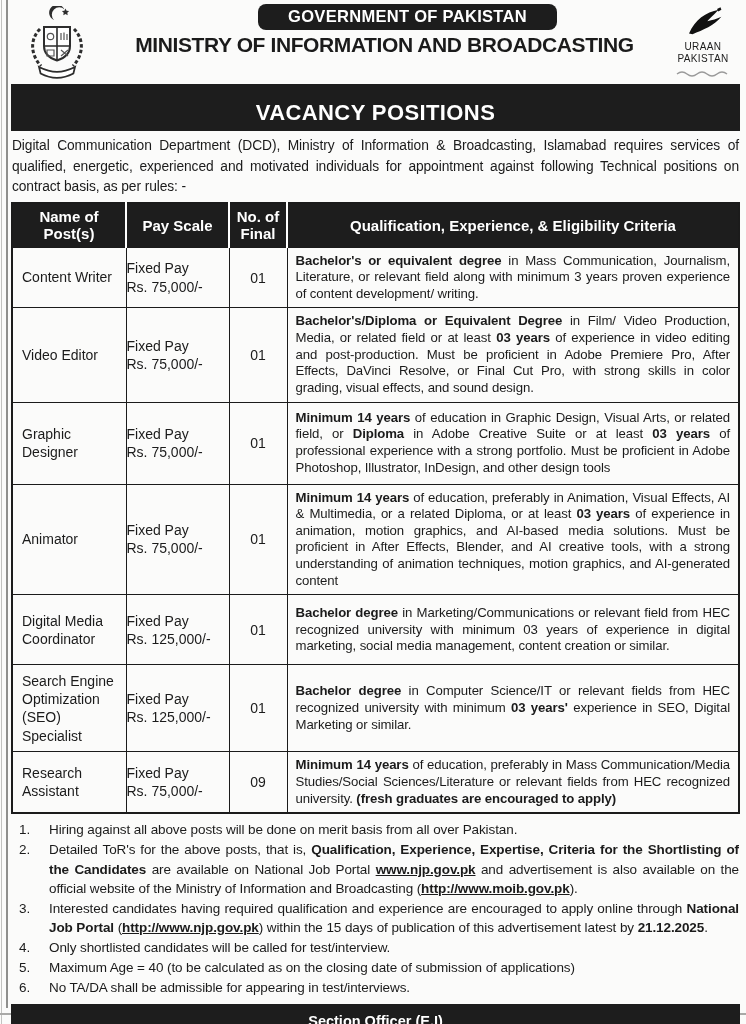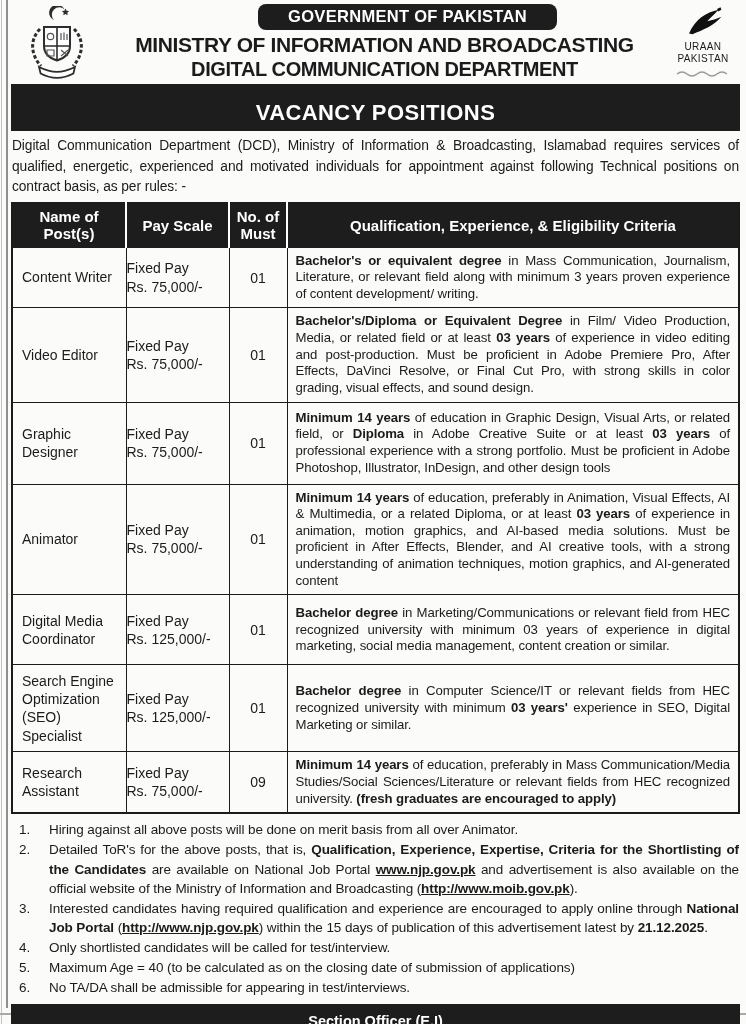--- a/index.html
+++ b/index.html
@@ -95,21 +95,20 @@
         <path d="M28 44 h7 v6 h-7 z" stroke="#555" stroke-width="1.2" fill="none"></path>
         <path d="M42 44 l7 6 M42 50 l7 -6" stroke="#555" stroke-width="1.2"></path>
         <path d="M21 23 C11 33 11 48 22 60" stroke="#2d2d2d" stroke-width="3" stroke-dasharray="3.5 2.2" fill="none"></path>
         <path d="M55 23 C65 33 65 48 54 60" stroke="#2d2d2d" stroke-width="3" stroke-dasharray="3.5 2.2" fill="none"></path>
         <path d="M20 61 C33 67.5 43 67.5 56 61 l-1.6 6.5 C43 73.5 33 73.5 21.6 67.5 Z" fill="#ffffff" stroke="#2d2d2d" stroke-width="1.8"></path>
       </svg>
     </div>
     <div class="head-center">
       <div class="badge">GOVERNMENT OF PAKISTAN</div>
       <div class="ministry1">MINISTRY OF INFORMATION AND BROADCASTING</div>
-      <div class="ministry2">DIGITAL COMMUNICATION DEPARTMENT</div>
     </div>
     <div class="uraan">
       <svg width="42" height="30" viewBox="0 0 48 34">
         <path d="M8 30 C15 14 27 6 42 3 C36 9 33 12 29 16 C35 14.5 39 14 45 11 C37 21 24 26 12 31 Z" fill="#111"></path>
         <path d="M40 2 l4 -2 1 3 -3.5 2 z" fill="#111"></path>
       </svg>
       <div class="uraan-word">URAAN</div>
       <div class="uraan-word">PAKISTAN</div>
       <svg width="56" height="9" viewBox="0 0 56 9">
         <path d="M2 5 q5 -4 10 0 t10 0 t10 0 t10 0 t10 0" stroke="#9a9a9a" stroke-width="1.4" fill="none"></path>
@@ -127,21 +126,21 @@
         <col style="width:103px">
         <col style="width:58px">
         <col>
     </colgroup>
     <thead>
       <tr>
         <th>Name of
 Post(s)</th>
         <th>Pay Scale</th>
         <th>No. of
-Must</th>
+Final</th>
         <th>Qualification, Experience, &amp; Eligibility Criteria</th>
       </tr>
     </thead>
     <tbody>
   <tr>
     <td class="post-cell">Content Writer</td>
     <td class="pay-cell">Fixed Pay
 Rs. 75,000/-</td>
     <td class="cnt-cell">01</td>
     <td class="crit-cell"><span class="b ">Bachelor's or equivalent degree</span><span class=""> in Mass Communication, Journalism, Literature, or relevant field along with minimum 3 years proven experience of content development/ writing.</span></td>
@@ -193,21 +192,21 @@
 Rs. 75,000/-</td>
     <td class="cnt-cell">09</td>
     <td class="crit-cell"><span class="b ">Minimum 14 years</span><span class=""> of education, preferably in Mass Communication/Media Studies/Social Sciences/Literature or relevant fields from HEC recognized university. </span><span class="b ">(fresh graduates are encouraged to apply)</span></td>
   </tr>
 </tbody>
   </table>
 
   <div class="notes">
   <div class="note">
     <div class="note-num">1.</div>
-    <div class="note-body"><span class="">Hiring against all above posts will be done on merit basis from all over Animator.</span></div>
+    <div class="note-body"><span class="">Hiring against all above posts will be done on merit basis from all over Pakistan.</span></div>
   </div>
 
   <div class="note">
     <div class="note-num">2.</div>
     <div class="note-body"><span class="">Detailed ToR's for the above posts, that is, </span><span class="b ">Qualification, Experience, Expertise, Criteria for the Shortlisting of the Candidates</span><span class=""> are available on National Job Portal </span><span class="b u">www.njp.gov.pk</span><span class=""> and advertisement is also available on the official website of the Ministry of Information and Broadcasting (</span><span class="b u">http://www.moib.gov.pk</span><span class="">).</span></div>
   </div>
 
   <div class="note">
     <div class="note-num">3.</div>
     <div class="note-body"><span class="">Interested candidates having required qualification and experience are encouraged to apply online through </span><span class="b ">National Job Portal</span><span class=""> (</span><span class="b u">http://www.njp.gov.pk</span><span class="">) within the 15 days of publication of this advertisement latest by </span><span class="b ">21.12.2025</span><span class="">.</span></div>

